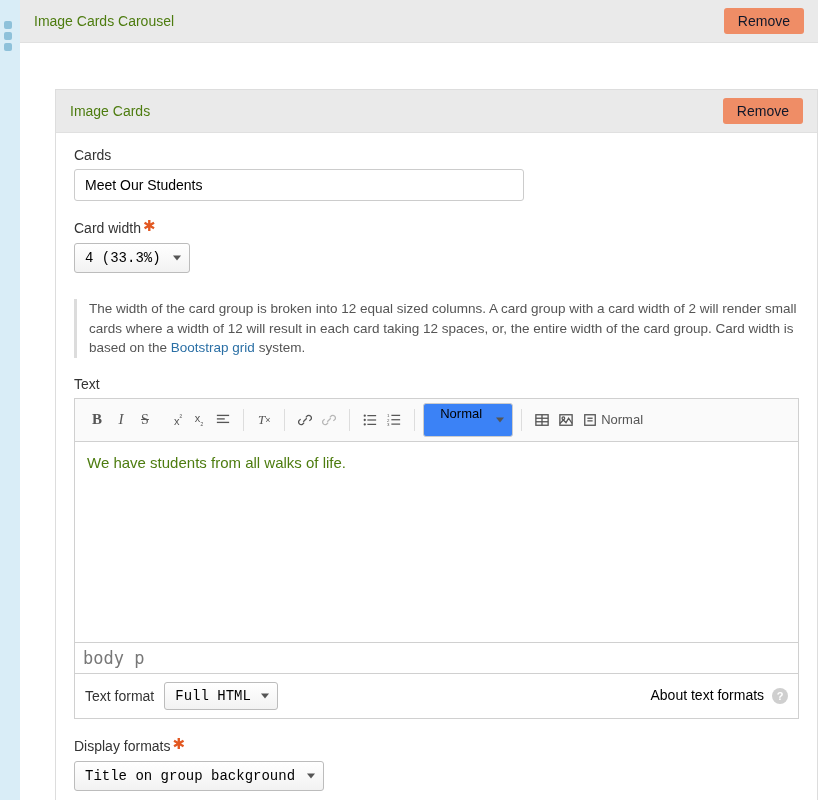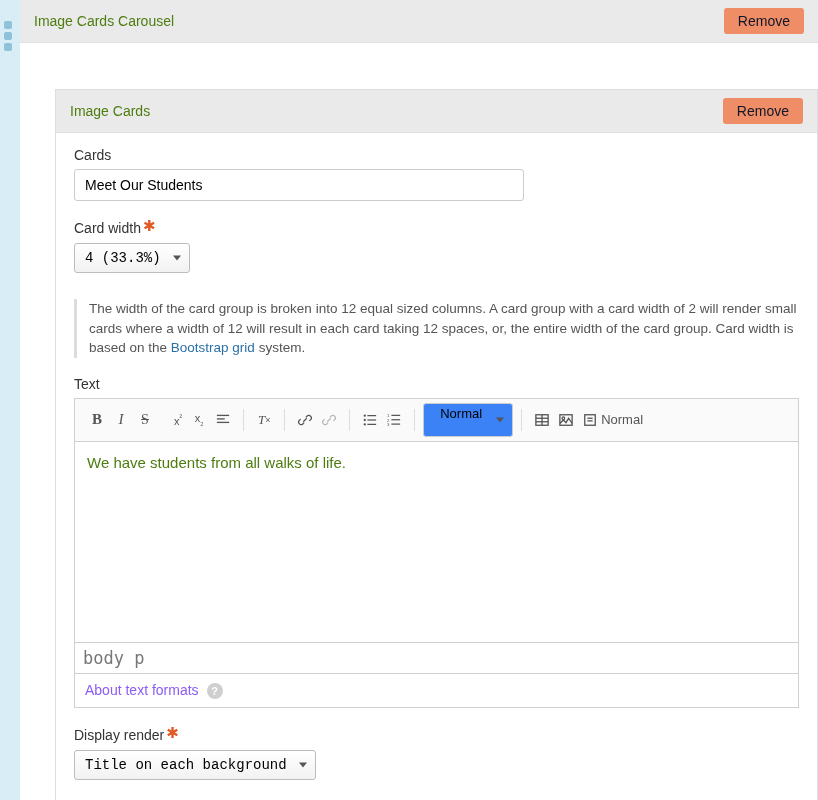--- a/index.html
+++ b/index.html
@@ -132,21 +132,21 @@
     padding:5px 8px;
     font-size:17px; color:#777; font-family:monospace,"Lucida Console";
   }
   .format-row {
     border:1px solid #d0d0d0; border-top:none;
     padding:8px 10px;
     display:flex; align-items:center; justify-content:space-between;
     font-size:14px;
   }
   .format-left { display:flex; align-items:center; gap:10px; }
-  .format-right a { color:#8b5cf6; text-decoration:none; }
+  .format-right a { color:#000000; text-decoration:none; }
   .qmark {
     display:inline-flex; width:16px; height:16px; border-radius:50%;
     background:#cfcfcf; color:#fff; font-size:11px; font-weight:700;
     align-items:center; justify-content:center; margin-left:4px;
   }
 
   .checkbox-row { display:flex; align-items:center; gap:6px; font-size:14px; }
 
   svg.icon { width:14px; height:14px; stroke:#555; stroke-width:1.5; fill:none; }
   svg.icon.fill { fill:#555; stroke:none; }
@@ -296,33 +296,39 @@
                   </svg>
                 <span>Normal</span>
               </button>
             </div>
           </div>
           <div class="rte-content" contenteditable="true" style="">We have students from all walks of life.</div>
           <div class="rte-footer">body   p</div>
         </div>
 
         <div class="format-row">
+          <div class="format-left">
+            <span>Text format</span>
+            <span class="select-wrap">
+              <button class="select" style="padding:5px 26px 5px 10px;">Full HTML</button>
+            </span>
+          </div>
           <div class="format-right">
             <a href="#">About text formats</a>
             <span class="qmark">?</span>
           </div>
         </div>
       </div>
 
       <div class="field">
         <label class="field-label">
-          <span>Display render</span><span class="required-star">✱</span>
+          <span>Display formats</span><span class="required-star">✱</span>
         </label>
         <span class="select-wrap">
-          <button class="select">Title on each background</button>
+          <button class="select">Title on group background</button>
         </span>
       </div>
 
       <div class="checkbox-row">
         <input type="checkbox" style="">
         <span>Carousel format</span>
       </div>
 
     </div>
   </div>

